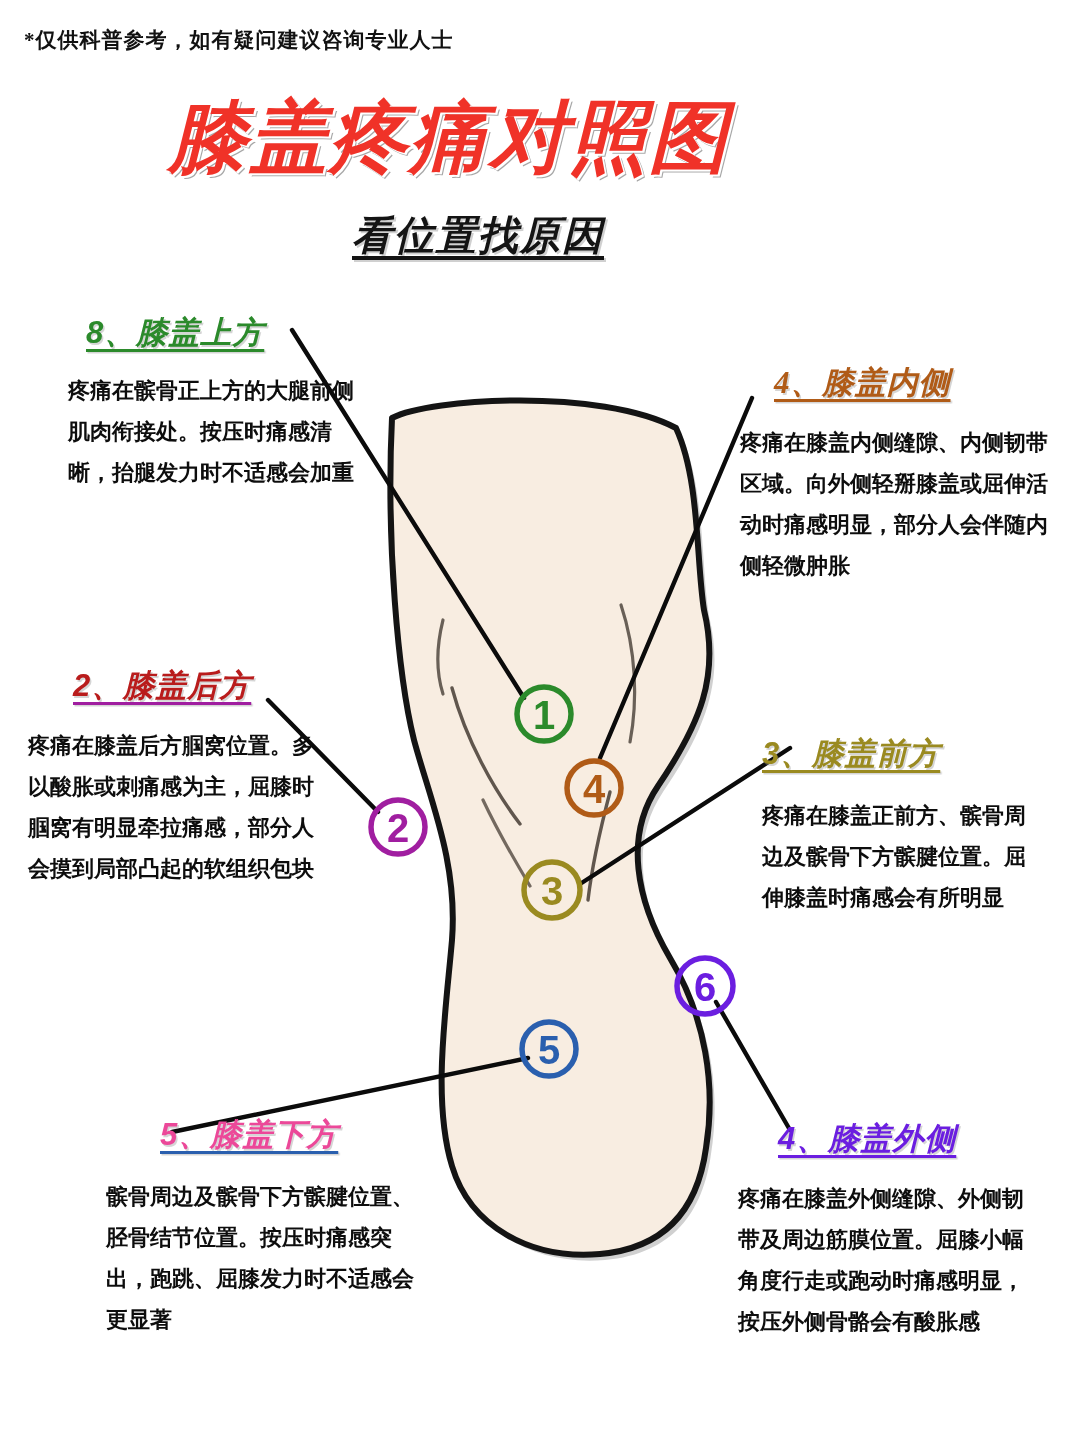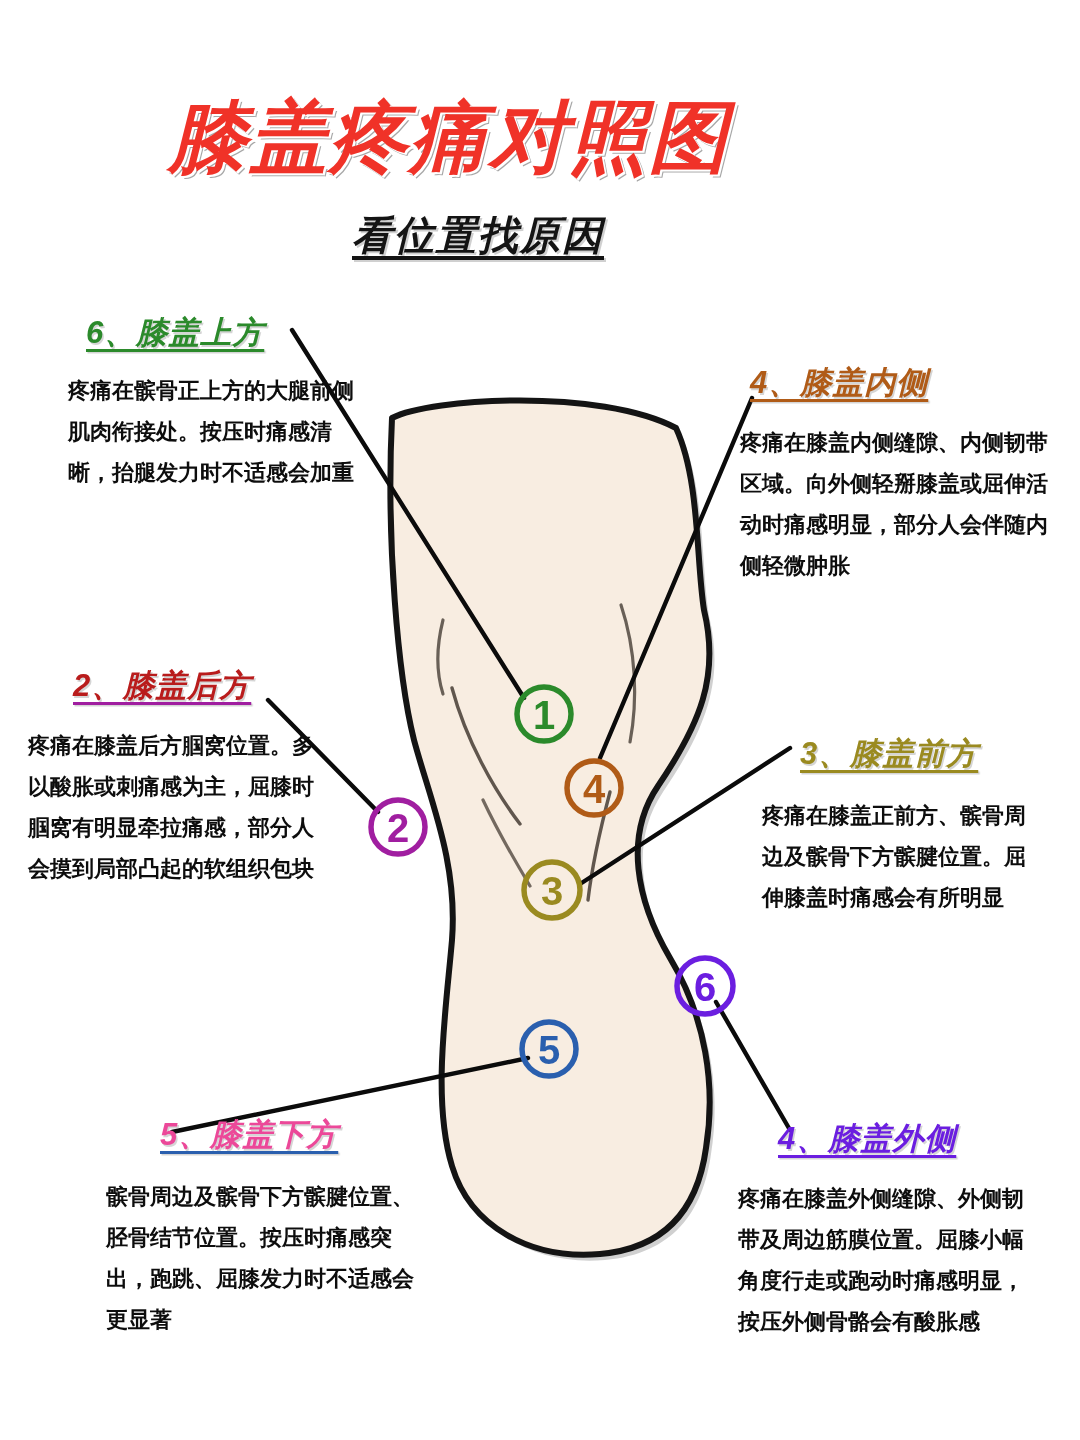--- a/index.html
+++ b/index.html
@@ -101,40 +101,41 @@
   
   #blk1 { left: 68px;  top: 312px;  width: 300px; }
   #blk1 .head { margin-left: 18px; }
   #blk1 .body { margin-top: 16px; width: 300px; }
 
   #blk2 { left: 28px;  top: 665px;  width: 300px; }
   #blk2 .head { margin-left: 45px; }
   #blk2 .body { margin-top: 18px; width: 290px; }
 
   #blk3 { left: 762px; top: 733px;  width: 300px; }
-  #blk3 .head { margin-left: 38px; }
+  #blk3 .head { }
   #blk3 .body { margin-top: 20px; width: 276px; }
 
   #blk4 { left: 740px; top: 362px;  width: 320px; }
-  #blk4 .head { margin-left: 10px; }
+  #blk4 .head { margin-left: 34px; font-family: Liberation Serif, serif; }
   #blk4 .body { margin-top: 18px; width: 312px; }
 
   #blk5 { left: 106px; top: 1114px; width: 320px; }
   #blk5 .head { margin-left: 54px; }
   #blk5 .body { margin-top: 20px; width: 310px; }
 
   #blk6 { left: 738px; top: 1118px; width: 320px; }
   #blk6 .head { margin-left: 40px; }
   #blk6 .body { margin-top: 18px; width: 300px; }
 </style>
 </head>
 <body>
 
 <div id="page">
 
+  <div id="disclaimer">*仅供科普参考，如有疑问建议咨询专业人士</div>
 
   <div id="title">膝盖疼痛对照图</div>
   <div id="subtitle">看位置找原因</div>
 
   <svg id="art" viewBox="0 0 1080 1440">
 
     <g>
       <path d="M392,418 C430,398 600,388 676,428
                C700,480 696,560 704,610
                C720,676 700,724 658,786
@@ -201,21 +202,21 @@
       </g>
 
       <g>
         <circle cx="705" cy="986" r="28" fill="none" stroke="#6b1ee0" stroke-width="5.5"></circle>
         <text x="705" y="1001" fill="#6b1ee0">6</text>
       </g>
     </g>
   </svg>
 
   <div class="block" id="blk1">
-    <div class="head" style="color:#2b8a2b;text-decoration-color:#2b8a2b;">6、膝盖上方</div>
+    <div class="head" style="color:#2b8a2b;text-decoration-color:#2b8a2b;">8、膝盖上方</div>
     <div class="body">疼痛在髌骨正上方的大腿前侧肌肉衔接处。按压时痛感清晰，抬腿发力时不适感会加重</div>
   </div>
 
   <div class="block" id="blk2">
     <div class="head" style="color:#b91c1c;text-decoration-color:#a01ea0;">2、膝盖后方</div>
     <div class="body">疼痛在膝盖后方腘窝位置。多以酸胀或刺痛感为主，屈膝时腘窝有明显牵拉痛感，部分人会摸到局部凸起的软组织包块</div>
   </div>
 
   <div class="block" id="blk3">
     <div class="head" style="color:#9a8a20;text-decoration-color:#9a8a20;">3、膝盖前方</div>

